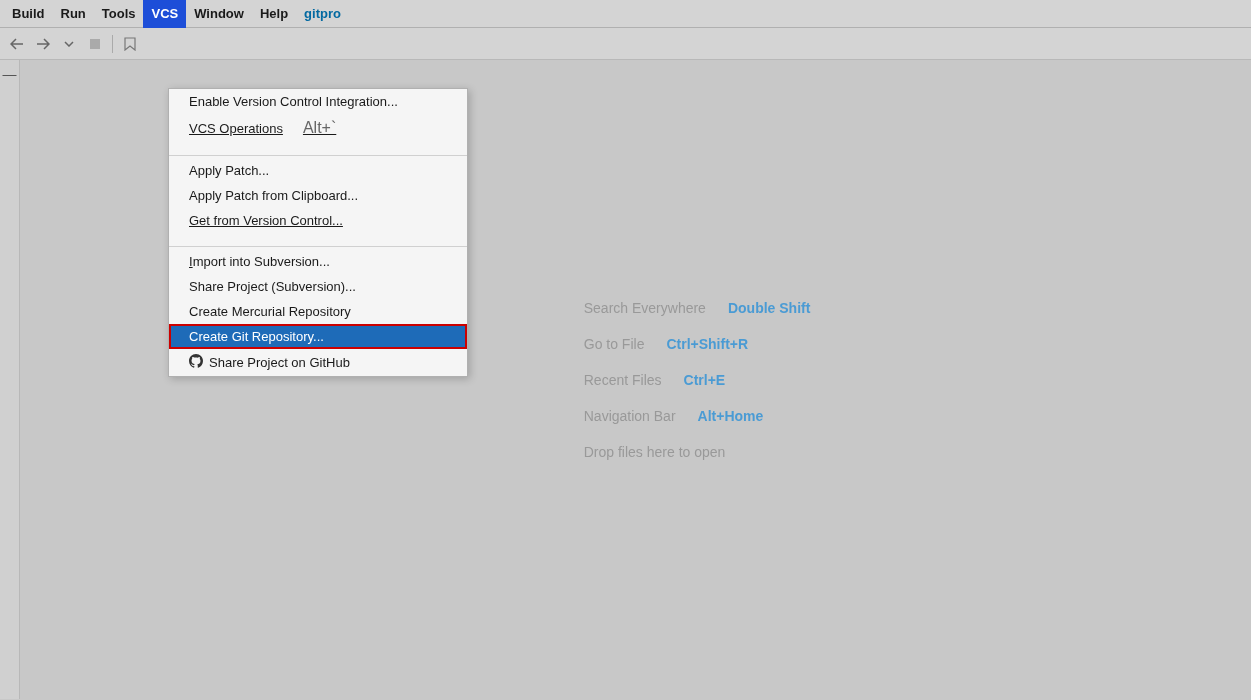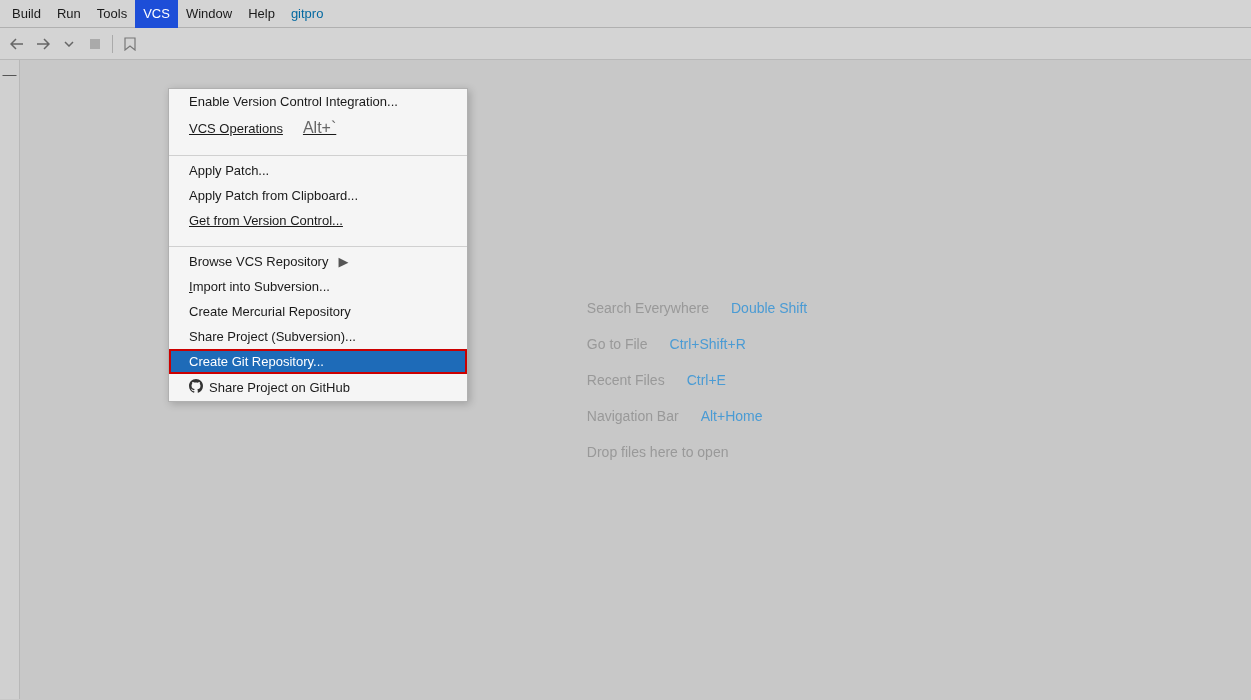--- a/index.html
+++ b/index.html
@@ -31,20 +31,21 @@
     }
 
     .menu-bar-item {
       padding: 2px 8px;
       cursor: pointer;
       color: #1a1a1a;
       font-size: 13px;
       height: 28px;
       display: flex;
       align-items: center;
+      font-weight: bold;
     }
 
     .menu-bar-item.active {
       background-color: #1d4ed8;
       color: white;
     }
 
     
     .toolbar {
       display: flex;
@@ -132,21 +133,21 @@
       align-items: center;
       gap: 22px;
     }
 
     .hint-label {
       color: #999;
     }
 
     .hint-shortcut {
       color: #4a9bd4;
-      font-weight: 400;
+      font-weight: 700;
     }
 
     
     .dropdown-menu {
       position: absolute;
       top: 28px;
       left: 148px;
       background-color: #f5f5f5;
       border: 1px solid #b0b0b0;
       box-shadow: 2px 2px 8px rgba(0,0,0,0.2);
@@ -287,37 +288,33 @@
       </div>
 
       <div class="menu-item">
         <span>Apply Patch from Clipboard...</span>
       </div>
 
       <div class="menu-item separator-after">
         <span>Get from Version Control...</span>
       </div>
 
-      <div class="menu-item">
-        <span>Browse VCS Repository</span>
-        <span class="arrow">▶</span>
-      </div>
 
       <div class="menu-item">
         <span>
           <span class="menu-item-underline">I</span><span>mport into Subversion...</span>
         </span>
       </div>
 
       <div class="menu-item">
+        <span>Share Project (Subversion)...</span>
+      </div>
+
+      <div class="menu-item">
         <span>Create Mercurial Repository</span>
-      </div>
-
-      <div class="menu-item">
-        <span>Share Project (Subversion)...</span>
       </div>
 
       <div class="menu-item highlighted">
         <span>Create Git Repository...</span>
       </div>
 
       <div class="menu-item">
         <span style="display:flex;align-items:center;">
           <span class="icon-github" style="margin-right:6px;">
             <svg width="14" height="14" viewBox="0 0 14 14" fill="#333">

